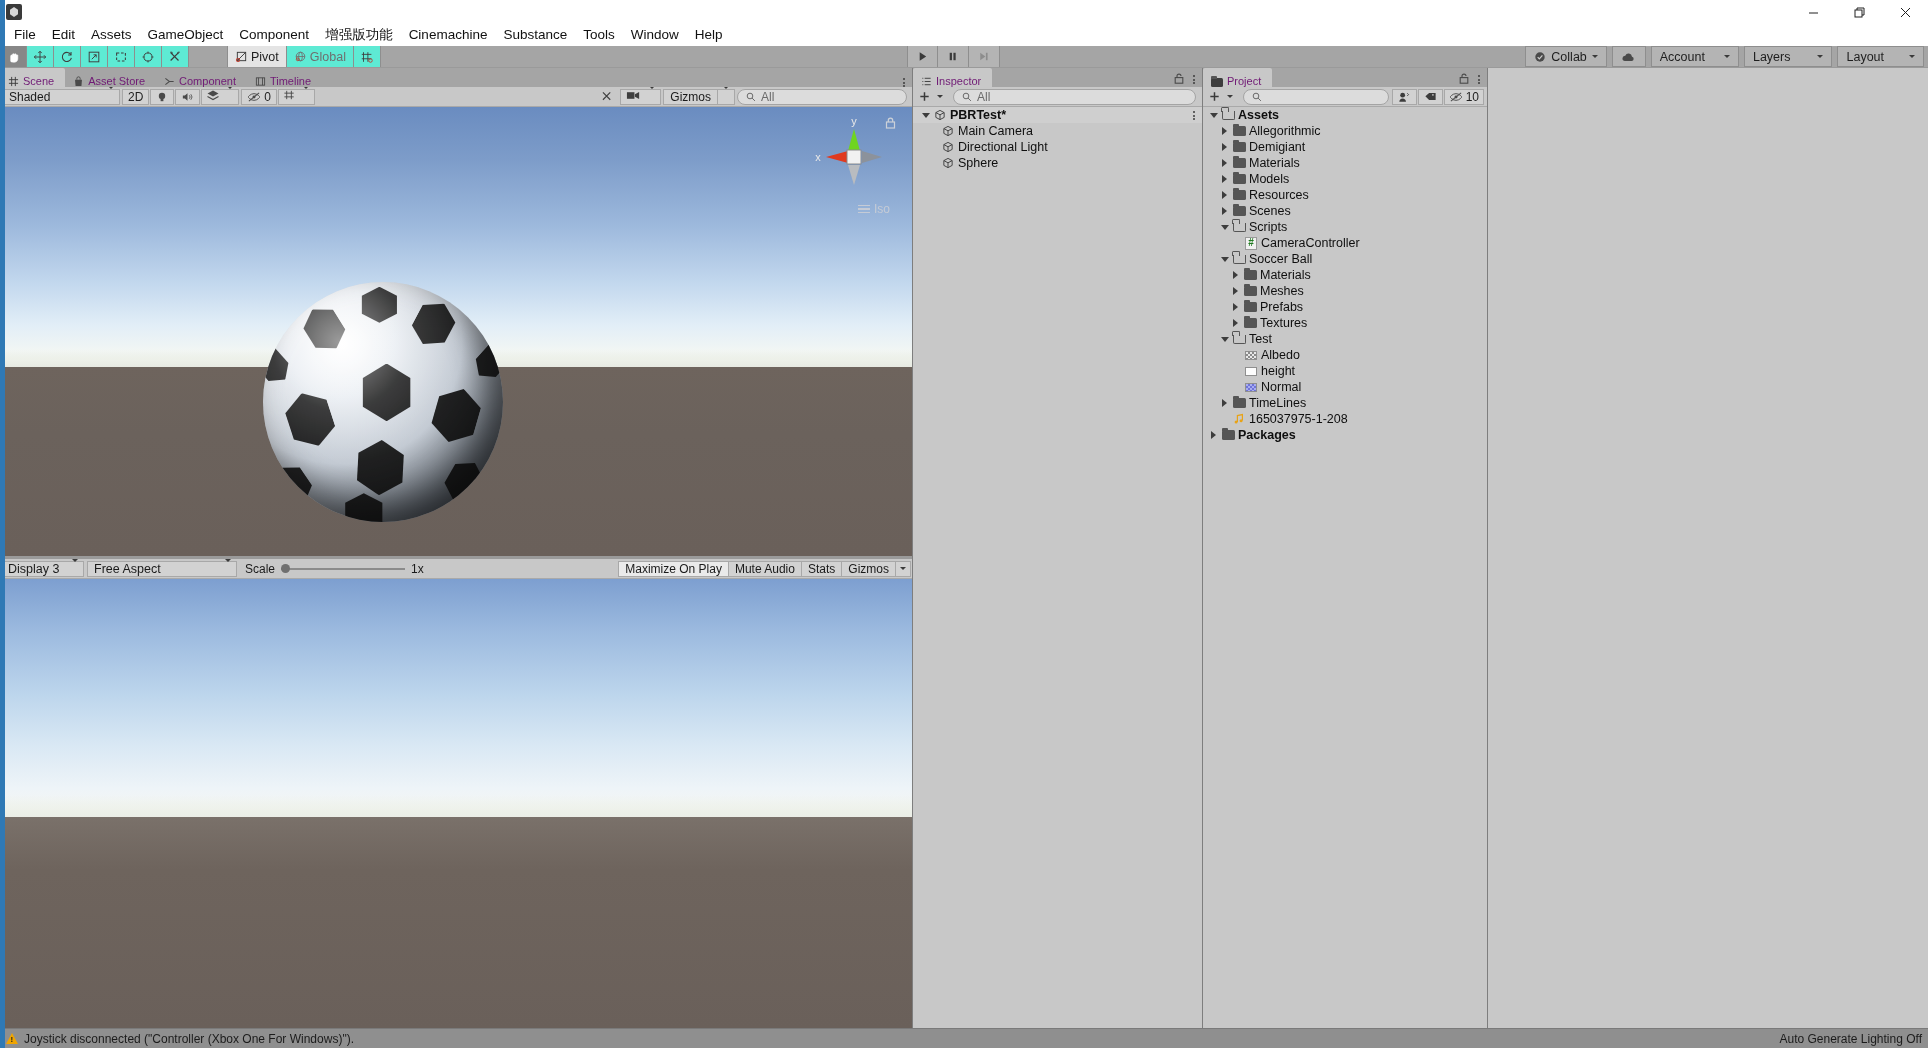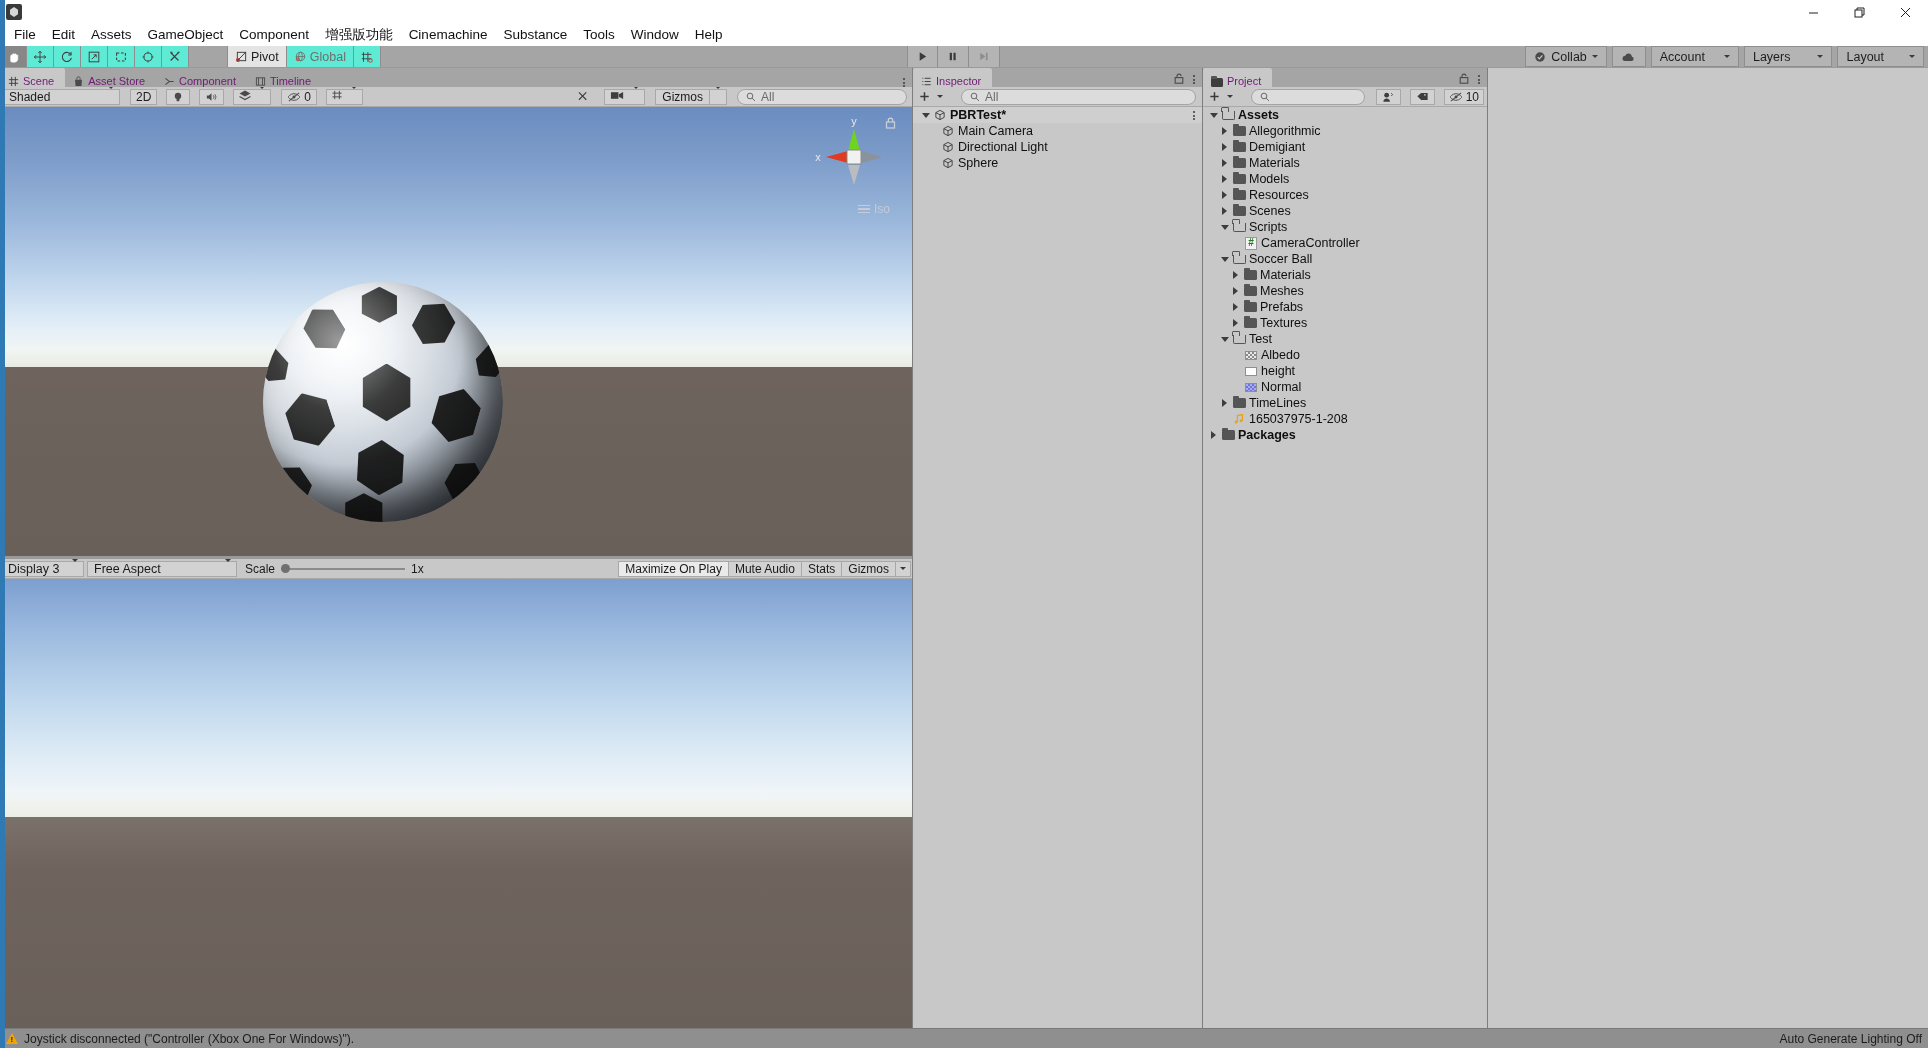--- a/index.html
+++ b/index.html
@@ -94,21 +94,21 @@
     height: 19px; display: flex; align-items: flex-end; gap: 4px; padding: 0 11px 0 8px;
     font-size: 11px; color: #701a75; background: #a5a5a5; white-space: nowrap;
   }
   .tab.active { background: #c8c8c8; border-top-left-radius: 2px; border-top-right-radius: 2px; }
   .tab-right { margin-left: auto; display: flex; align-items: center; gap: 9px; padding-right: 7px; color: #4a4a4a; }
   .kebab { display: flex; flex-direction: column; gap: 1.5px; }
   .kebab i { width: 2px; height: 2px; background: #3c3c3c; border-radius: 50%; display: block; }
 
   
   .subbar {
-    height: 20px; background: #c8c8c8; display: flex; align-items: center; gap: 8px;
+    height: 20px; background: #c8c8c8; display: flex; align-items: center; gap: 0;
     flex: 0 0 20px; padding: 8px 2px; border-bottom: 1px solid #a9a9a9;
   }
   .sb-btn {
     height: 16px; display: flex; align-items: center; justify-content: center; gap: 3px;
     padding: 0 5px; background: #d2d2d2; border: 1px solid #a8a8a8; font-size: 12px;
     color: #1e1e1e; white-space: nowrap; margin-right: 1px;
   }
   .sb-btn.flat { background: transparent; border: none; }
   .sb-drop { display: flex; align-items: center; height: 16px; background: #d2d2d2; border: 1px solid #a8a8a8; margin-right: 2px; }
   .sb-drop .lbl { padding: 0 6px; font-size: 12px; white-space: nowrap; }

